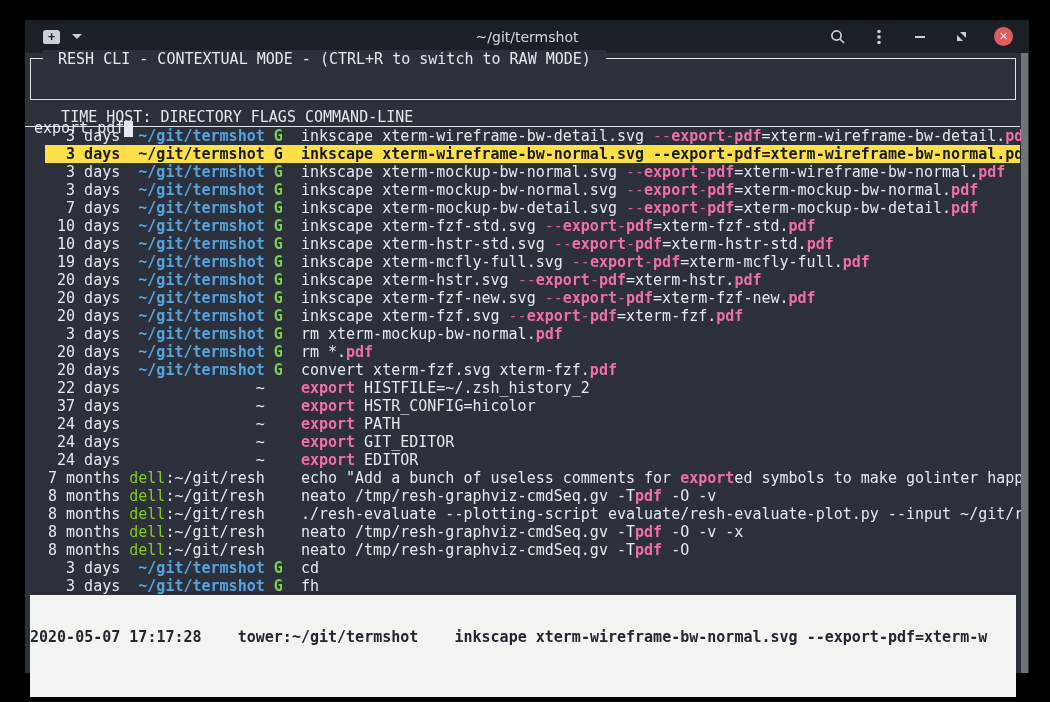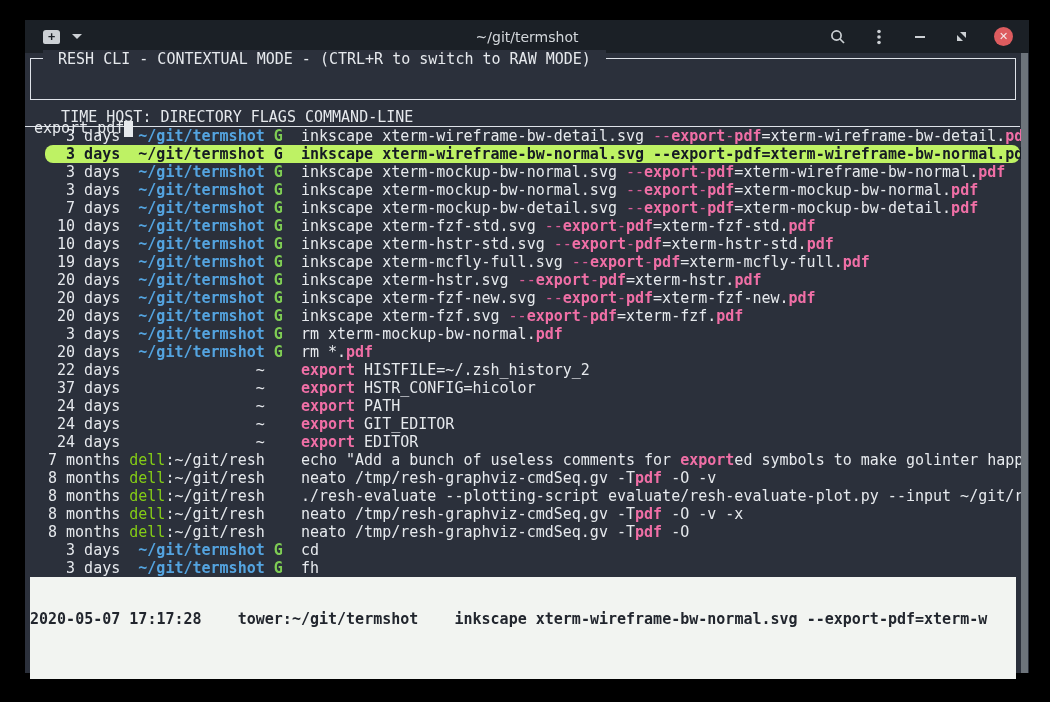--- a/index.html
+++ b/index.html
@@ -37,21 +37,21 @@
   .theader{margin-top:8px;line-height:18px;white-space:pre;border-bottom:1px solid #dfe3e9;
            margin-right:9px;}
   .rows{margin-right:9px;padding-left:20px;}
   .row{line-height:18px;white-space:pre;padding-left:3px;}
   .row span{color:#e6e9ed;}
   .row .dir{color:#54a4e0;font-weight:bold;}
   .row .host{color:#84cc16;}
   .row .flag{color:#7fcd54;font-weight:bold;}
   .row .m{color:#f06fa6;font-weight:bold;}
   .row .d{color:#d95d98;}
-  .row.sel{background:#bef264;border-radius:8px;}
+  .row.sel{background:#fde047;}
   .row.sel span{color:#161b24 !important;font-weight:bold;}
 
   .status{margin:0 13px 0 5px;background:#f2f4f1;color:#22262e;font-weight:bold;
           line-height:17px;white-space:pre;}
 
   .scrollbar{position:absolute;top:33px;bottom:0;right:1px;width:7px;background:#6d747b;}
 </style>
 </head>
 <body>
 
@@ -110,20 +110,21 @@
         <div class="row"><span class="t">  3 days </span><span class="t"> </span><span class="dir">~/git/termshot</span><span class="t"> </span><span class="flag">G</span><span class="t">  </span><span class="t">inkscape xterm-mockup-bw-normal.svg </span><span class="d">--</span><span class="m">export</span><span class="d">-</span><span class="m">pdf</span><span class="t">=xterm-mockup-bw-normal.</span><span class="m">pdf</span></div>
         <div class="row"><span class="t">  7 days </span><span class="t"> </span><span class="dir">~/git/termshot</span><span class="t"> </span><span class="flag">G</span><span class="t">  </span><span class="t">inkscape xterm-mockup-bw-detail.svg </span><span class="d">--</span><span class="m">export</span><span class="d">-</span><span class="m">pdf</span><span class="t">=xterm-mockup-bw-detail.</span><span class="m">pdf</span></div>
         <div class="row"><span class="t"> 10 days </span><span class="t"> </span><span class="dir">~/git/termshot</span><span class="t"> </span><span class="flag">G</span><span class="t">  </span><span class="t">inkscape xterm-fzf-std.svg </span><span class="d">--</span><span class="m">export</span><span class="d">-</span><span class="m">pdf</span><span class="t">=xterm-fzf-std.</span><span class="m">pdf</span></div>
         <div class="row"><span class="t"> 10 days </span><span class="t"> </span><span class="dir">~/git/termshot</span><span class="t"> </span><span class="flag">G</span><span class="t">  </span><span class="t">inkscape xterm-hstr-std.svg </span><span class="d">--</span><span class="m">export</span><span class="d">-</span><span class="m">pdf</span><span class="t">=xterm-hstr-std.</span><span class="m">pdf</span></div>
         <div class="row"><span class="t"> 19 days </span><span class="t"> </span><span class="dir">~/git/termshot</span><span class="t"> </span><span class="flag">G</span><span class="t">  </span><span class="t">inkscape xterm-mcfly-full.svg </span><span class="d">--</span><span class="m">export</span><span class="d">-</span><span class="m">pdf</span><span class="t">=xterm-mcfly-full.</span><span class="m">pdf</span></div>
         <div class="row"><span class="t"> 20 days </span><span class="t"> </span><span class="dir">~/git/termshot</span><span class="t"> </span><span class="flag">G</span><span class="t">  </span><span class="t">inkscape xterm-hstr.svg </span><span class="d">--</span><span class="m">export</span><span class="d">-</span><span class="m">pdf</span><span class="t">=xterm-hstr.</span><span class="m">pdf</span></div>
         <div class="row"><span class="t"> 20 days </span><span class="t"> </span><span class="dir">~/git/termshot</span><span class="t"> </span><span class="flag">G</span><span class="t">  </span><span class="t">inkscape xterm-fzf-new.svg </span><span class="d">--</span><span class="m">export</span><span class="d">-</span><span class="m">pdf</span><span class="t">=xterm-fzf-new.</span><span class="m">pdf</span></div>
         <div class="row"><span class="t"> 20 days </span><span class="t"> </span><span class="dir">~/git/termshot</span><span class="t"> </span><span class="flag">G</span><span class="t">  </span><span class="t">inkscape xterm-fzf.svg </span><span class="d">--</span><span class="m">export</span><span class="d">-</span><span class="m">pdf</span><span class="t">=xterm-fzf.</span><span class="m">pdf</span></div>
         <div class="row"><span class="t">  3 days </span><span class="t"> </span><span class="dir">~/git/termshot</span><span class="t"> </span><span class="flag">G</span><span class="t">  </span><span class="t">rm xterm-mockup-bw-normal.</span><span class="m">pdf</span></div>
         <div class="row"><span class="t"> 20 days </span><span class="t"> </span><span class="dir">~/git/termshot</span><span class="t"> </span><span class="flag">G</span><span class="t">  </span><span class="t">rm *.</span><span class="m">pdf</span></div>
+        <div class="row"><span class="t"> 20 days </span><span class="t"> </span><span class="dir">~/git/termshot</span><span class="t"> </span><span class="flag">G</span><span class="t">  </span><span class="t">convert xterm-fzf.svg xterm-fzf.</span><span class="m">pdf</span></div>
         <div class="row"><span class="t"> 22 days </span><span class="t">              </span><span class="t">~</span><span class="t"> </span><span class="flag"> </span><span class="t">  </span><span class="m">export</span><span class="t"> HISTFILE=~/.zsh_history_2</span></div>
         <div class="row"><span class="t"> 37 days </span><span class="t">              </span><span class="t">~</span><span class="t"> </span><span class="flag"> </span><span class="t">  </span><span class="m">export</span><span class="t"> HSTR_CONFIG=hicolor</span></div>
         <div class="row"><span class="t"> 24 days </span><span class="t">              </span><span class="t">~</span><span class="t"> </span><span class="flag"> </span><span class="t">  </span><span class="m">export</span><span class="t"> PATH</span></div>
         <div class="row"><span class="t"> 24 days </span><span class="t">              </span><span class="t">~</span><span class="t"> </span><span class="flag"> </span><span class="t">  </span><span class="m">export</span><span class="t"> GIT_EDITOR</span></div>
         <div class="row"><span class="t"> 24 days </span><span class="t">              </span><span class="t">~</span><span class="t"> </span><span class="flag"> </span><span class="t">  </span><span class="m">export</span><span class="t"> EDITOR</span></div>
         <div class="row"><span class="t">7 months </span><span class="host">dell</span><span class="t">:</span><span class="t">~/git/resh</span><span class="t"> </span><span class="flag"> </span><span class="t">  </span><span class="t">echo "Add a bunch of useless comments for </span><span class="m">export</span><span class="t">ed symbols to make golinter happ</span></div>
         <div class="row"><span class="t">8 months </span><span class="host">dell</span><span class="t">:</span><span class="t">~/git/resh</span><span class="t"> </span><span class="flag"> </span><span class="t">  </span><span class="t">neato /tmp/resh-graphviz-cmdSeq.gv -T</span><span class="m">pdf</span><span class="t"> -O -v</span></div>
         <div class="row"><span class="t">8 months </span><span class="host">dell</span><span class="t">:</span><span class="t">~/git/resh</span><span class="t"> </span><span class="flag"> </span><span class="t">  </span><span class="t">./resh-evaluate --plotting-script evaluate/resh-evaluate-plot.py --input ~/git/r</span></div>
         <div class="row"><span class="t">8 months </span><span class="host">dell</span><span class="t">:</span><span class="t">~/git/resh</span><span class="t"> </span><span class="flag"> </span><span class="t">  </span><span class="t">neato /tmp/resh-graphviz-cmdSeq.gv -T</span><span class="m">pdf</span><span class="t"> -O -v -x</span></div>
         <div class="row"><span class="t">8 months </span><span class="host">dell</span><span class="t">:</span><span class="t">~/git/resh</span><span class="t"> </span><span class="flag"> </span><span class="t">  </span><span class="t">neato /tmp/resh-graphviz-cmdSeq.gv -T</span><span class="m">pdf</span><span class="t"> -O</span></div>

